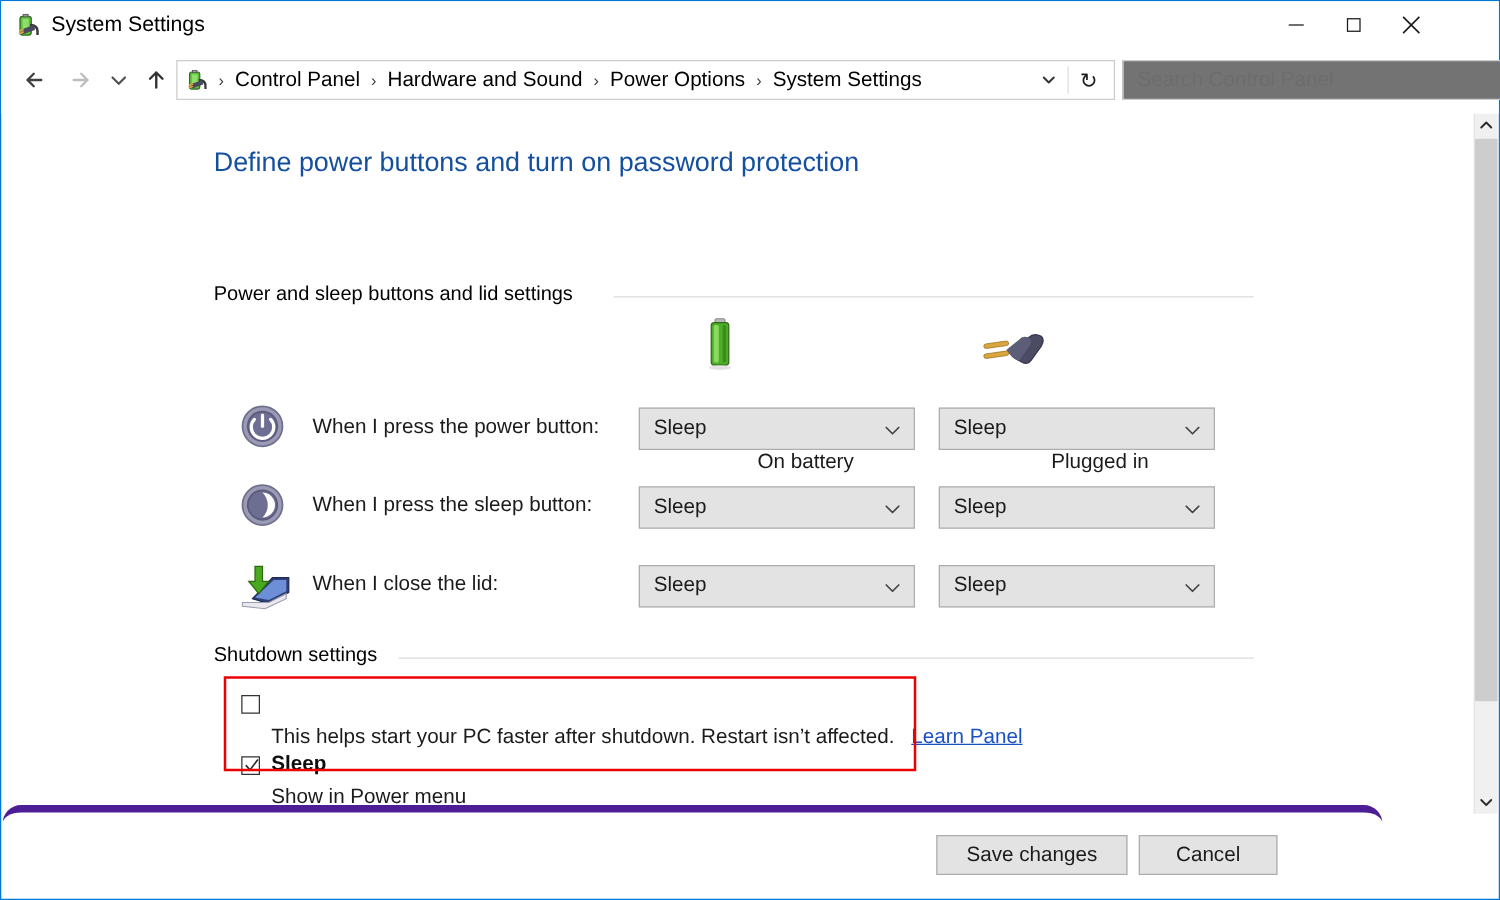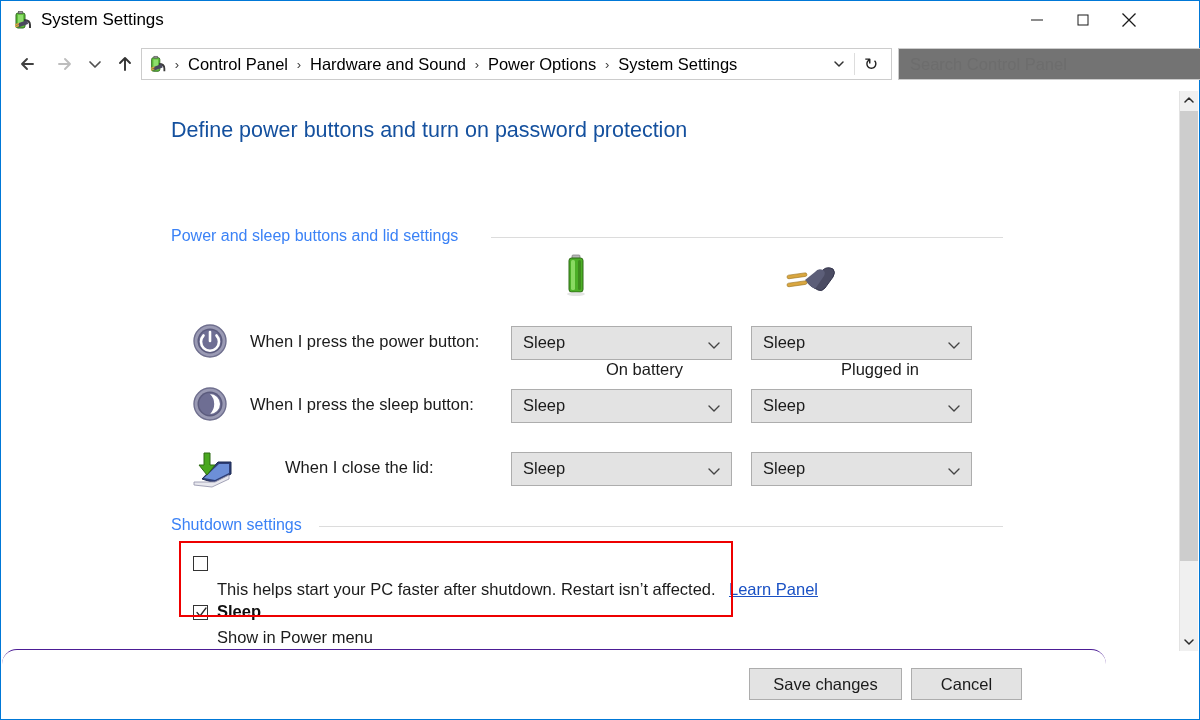--- a/index.html
+++ b/index.html
@@ -199,21 +199,21 @@
     left: 169px; top: 66px;
     width: 812px;
     font-size: 16.5px;
     color: #1b1b1b;
     line-height: 27px;
   }
 
   .section-label {
     position: absolute;
     font-size: 16px;
-    color: #3b82f6;
+    color: #000000;
     background: #ffffff;
     padding-right: 8px;
     white-space: nowrap;
   }
   .section-rule {
     position: absolute;
     height: 1px;
     background: #dcdcdc;
   }
 
@@ -330,21 +330,21 @@
     cursor: default;
   }
 
   
   #footer {
     position: absolute;
     left: 1px; bottom: 1px;
     width: 1104px;
     height: 68px;
     background: #ffffff;
-    border-top: 1px solid #4c1d95;
+    border-top: 6px solid #4c1d95;
     border-radius: 15px;
   }
   .dlgbtn {
     position: absolute;
     top: 18px;
     height: 32px;
     box-sizing: border-box;
     background: #e3e3e3;
     border: 1px solid #adadad;
     font-family: "Liberation Sans", sans-serif;
@@ -535,21 +535,21 @@
     </div>
 
     <span class="row-icon" style="left:186px; top:358px; width:46px; height:40px;">
       <svg width="46" height="40" viewBox="0 0 46 40">
         <path d="M14 30 L30 13 L43 13 L43 25 L27 34 Z" fill="#2f3f77" stroke="#1d2a54" stroke-width="1"></path>
         <path d="M16 29 L31 15 L41 15 L41 24 L27 31 Z" fill="#6d8fd8"></path>
         <path d="M6 33 L27 33 L41 26 L41 30 L24 38 L6 36 Z" fill="#e8e8ee" stroke="#9a9ab0" stroke-width="0.9"></path>
         <path d="M16 4 L16 16 L11 16 L19 26 L27 16 L22 16 L22 4 Z" fill="#4aa81f" stroke="#2c6a12" stroke-width="1"></path>
       </svg>
     </span>
-    <span class="row-label" style="left:248px; top:367px;margin-left:35px;">When I close the lid:</span>
+    <span class="row-label" style="left:248px; top:367px;">When I close the lid:</span>
     <div class="combo" style="left:509px; top:361px;">
       <span class="val">Sleep</span>
       <span class="chev">
         <svg width="14" height="12" viewBox="0 0 14 12">
             <path d="M2 3 L7 8 L12 3" stroke="#444" stroke-width="1.4" fill="none" stroke-linecap="round" stroke-linejoin="round"></path>
           </svg>
       </span>
     </div>
     <div class="combo" style="left:749px; top:361px;">
       <span class="val">Sleep</span>

